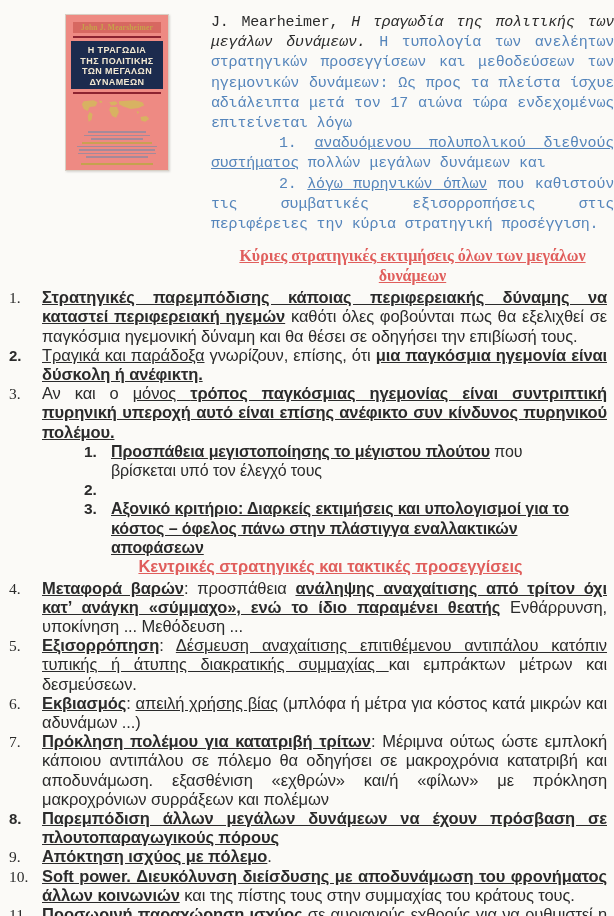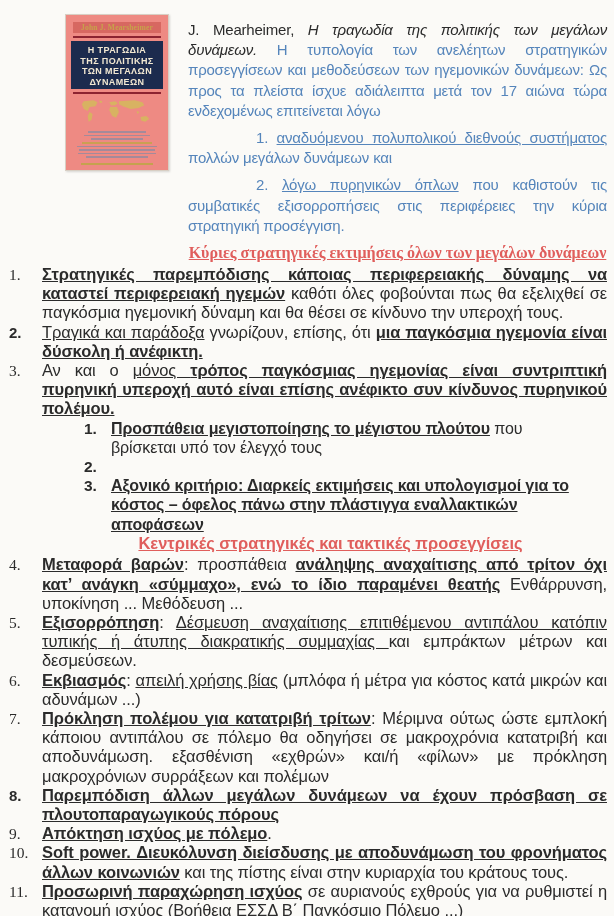--- a/index.html
+++ b/index.html
@@ -11,21 +11,21 @@
   body{width:614px;height:916px;background:#e9e7e2;}
   .page{
     width:614px;height:916px;box-sizing:border-box;
     background:#fbfaf7;
     overflow:hidden;
     padding-top:10px;
     font-family:"Liberation Sans","DejaVu Sans",sans-serif;
     color:var(--ink);
   }
   
-  .top{display:flex;padding-left:65px;}
+  .top{display:flex;padding-left:65px;gap:30px;}
   .cover{
     flex:0 0 104px;height:157px;box-sizing:border-box;
     background:#ee8a83;
     border:1px solid #d8cfc4;
     box-shadow:1px 1px 2px rgba(0,0,0,.15);
     display:flex;flex-direction:column;align-items:center;
     margin-top:4px;
   }
   .cover-author{
     margin-top:7px;width:88px;text-align:center;
@@ -48,28 +48,28 @@
   .fineprint{display:flex;flex-direction:column;align-items:center;margin-top:4px;width:100%;}
   .fp-line{height:1.5px;background:#7d8aa6;opacity:.65;margin-top:2px;}
   .fp-gold{height:1.5px;background:#c5a24e;opacity:.9;margin-top:2.5px;}
   .fp-footer{height:2.5px;background:#c5a24e;margin-top:5px;}
   
   .introcol{
     width:434px;margin-left:12px;padding-top:3px;
     font-size:15px;line-height:20.2px;letter-spacing:-.2px;
     text-align:justify;
   }
-  .introcol p{margin:7px;}
+  .introcol p{margin:0;font-family:Liberation Mono, monospace;}
   .indented{text-indent:68px;}
   .blue{color:var(--blue);}
   .h1{
     font-family:"Liberation Serif","DejaVu Serif",serif;
     font-weight:bold;font-size:16px;line-height:20px;
     color:var(--red);text-decoration:underline;
-    text-align:center;margin-top:0;letter-spacing:0;
+    text-align:center;margin-top:11px;letter-spacing:0;
   }
   
   .listwrap{margin-top:2px;}
   .row{display:flex;padding:0 7px 0 9px;}
   .num{
     flex:0 0 33px;box-sizing:border-box;
     font-family:"Liberation Serif","DejaVu Serif",serif;
     font-size:15.5px;line-height:19.2px;
   }
   .num.num-bold{
@@ -148,21 +148,21 @@
       <p><span>J. Mearheimer, </span><span class="st-i">Η τραγωδία της πολιτικής των μεγάλων δυνάμεων.</span><span class="st-blue"> Η τυπολογία των ανελέητων στρατηγικών προσεγγίσεων και μεθοδεύσεων των ηγεμονικών δυνάμεων: Ως προς τα πλείστα ίσχυε αδιάλειπτα μετά τον 17 αιώνα τώρα ενδεχομένως επιτείνεται λόγω</span></p>
       <p class="indented blue"><span>1. </span><span class="st-u">αναδυόμενου πολυπολικού διεθνούς συστήματος</span><span> πολλών μεγάλων δυνάμεων και</span></p>
       <p class="indented blue"><span>2. </span><span class="st-u">λόγω πυρηνικών όπλων</span><span> που καθιστούν τις συμβατικές εξισορροπήσεις στις περιφέρειες την κύρια στρατηγική προσέγγιση.</span></p>
       <div class="h1">Κύριες στρατηγικές εκτιμήσεις όλων των μεγάλων δυνάμεων</div>
     </div>
   </div>
 
   <div class="listwrap">
       <div class="row">
     <div class="num">1.</div>
-    <div class="content"><span class="st-b">Στρατηγικές παρεμπόδισης κάποιας περιφερειακής δύναμης να καταστεί περιφερειακή ηγεμών</span><span> καθότι όλες φοβούνται πως θα εξελιχθεί σε παγκόσμια ηγεμονική δύναμη και θα θέσει σε κίνδυνο την υπεροχή τους.</span></div>
+    <div class="content"><span class="st-b">Στρατηγικές παρεμπόδισης κάποιας περιφερειακής δύναμης να καταστεί περιφερειακή ηγεμών</span><span> καθότι όλες φοβούνται πως θα εξελιχθεί σε παγκόσμια ηγεμονική δύναμη και θα θέσει σε οδηγήσει την επιβίωσή τους.</span></div>
   </div>
       <div class="row">
     <div class="num num-bold">2.</div>
     <div class="content"><span class="st-u">Τραγικά και παράδοξα</span><span> γνωρίζουν, επίσης, ότι </span><span class="st-b">μια παγκόσμια ηγεμονία είναι δύσκολη ή ανέφικτη.</span></div>
   </div>
       <div class="row">
     <div class="num">3.</div>
     <div class="content"><span>Αν και ο </span><span class="st-u">μόνος </span><span class="st-b st-u">τρόπος παγκόσμιας ηγεμονίας είναι συντριπτική πυρηνική υπεροχή αυτό είναι επίσης ανέφικτο συν κίνδυνος πυρηνικού πολέμου</span><span class="st-b">.</span></div>
   </div>
     </div>
@@ -204,21 +204,21 @@
       <div class="row">
     <div class="num num-bold">8.</div>
     <div class="content"><span class="st-b">Παρεμπόδιση άλλων μεγάλων δυνάμεων να έχουν πρόσβαση σε πλουτοπαραγωγικούς πόρους</span></div>
   </div>
       <div class="row">
     <div class="num">9.</div>
     <div class="content"><span class="st-b">Απόκτηση ισχύος με πόλεμο</span><span>.</span></div>
   </div>
       <div class="row">
     <div class="num">10.</div>
-    <div class="content"><span class="st-b">Soft power. Διευκόλυνση διείσδυσης με αποδυνάμωση του φρονήματος άλλων κοινωνιών</span><span> και της πίστης είναι στην κυριαρχία του κράτους τους.</span></div>
+    <div class="content"><span class="st-b">Soft power. Διευκόλυνση διείσδυσης με αποδυνάμωση του φρονήματος άλλων κοινωνιών</span><span> και της πίστης τους στην συμμαχίας του κράτους τους.</span></div>
   </div>
       <div class="row">
     <div class="num">11.</div>
     <div class="content"><span class="st-b">Προσωρινή παραχώρηση ισχύος</span><span> σε αυριανούς εχθρούς για να ρυθμιστεί η κατανομή ισχύος (Βοήθεια ΕΣΣΔ Β΄ Παγκόσμιο Πόλεμο ...)</span></div>
   </div>
       <div class="row">
     <div class="num">12.</div>
     <div class="content"><span class="st-b">Κατάκτηση και προσωρινός έλεγχος πόρων</span></div>
   </div>
     </div>

